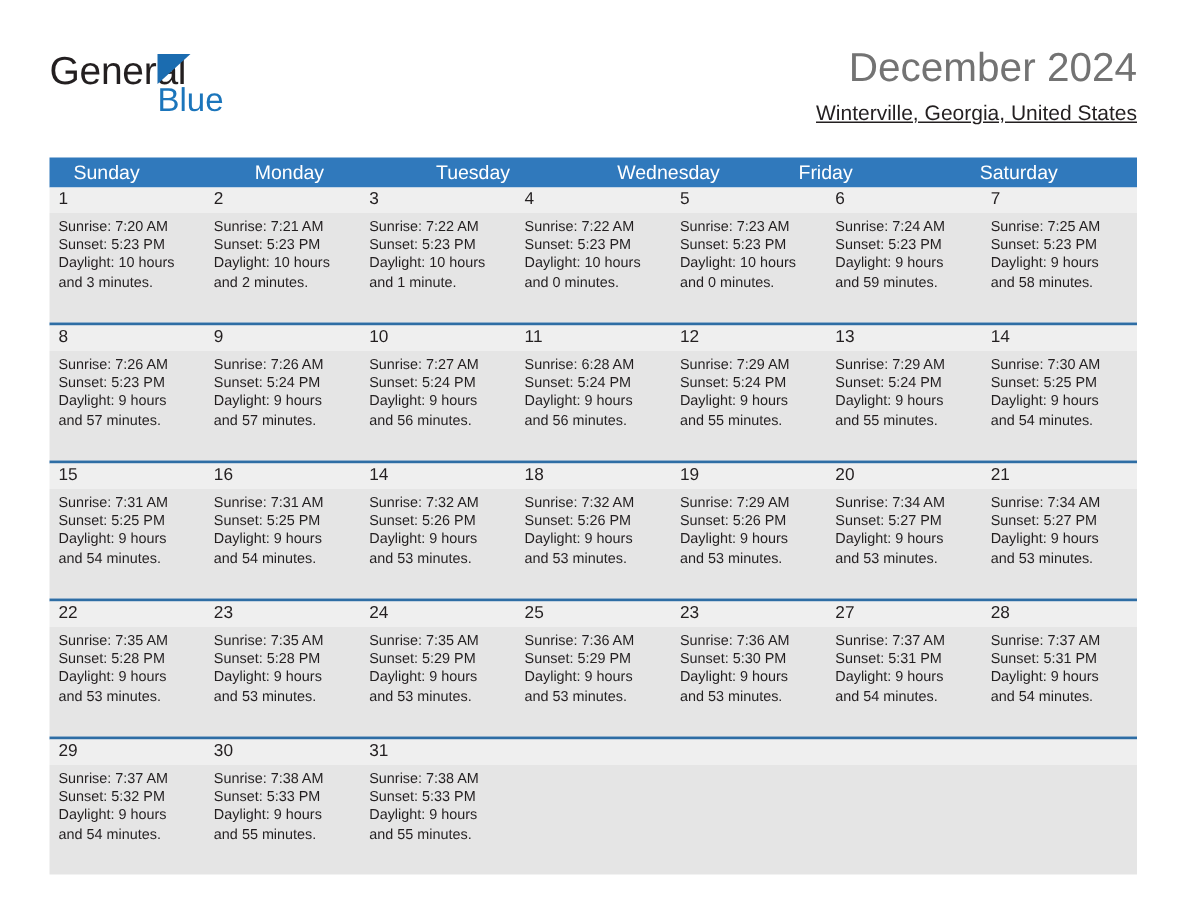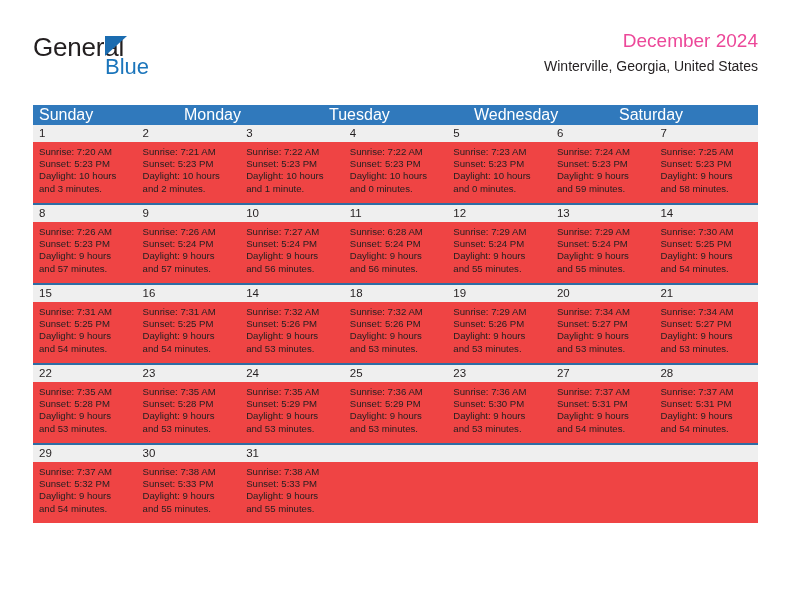--- a/index.html
+++ b/index.html
@@ -69,51 +69,52 @@
     margin-left: 16px;
   }
 
   .title-block {
     position: absolute;
     right: 34px;
     top: 30px;
     text-align: right;
   }
   .cal-title {
-    font-size: 19px;
-    color: #ec4899;
+    font-size: 27px;
+    color: #737373;
     line-height: 1.15;
     white-space: nowrap;
   }
   .cal-subtitle {
     font-size: 14px;
     color: #231f20;
     margin-top: 6px;
     white-space: nowrap;
+    text-decoration: underline;
   }
 
   
   .calendar {
     position: absolute;
     left: 33px;
     top: 105px;
     width: 725px;
   }
 
   .weekday-row {
     display: flex;
     background: #3079bc;
     height: 20px;
   }
   .weekday-cell {
     flex: 1 1 0;
     color: #ffffff;
-    font-size: 16px;
+    font-size: 13px;
     line-height: 20px;
-    padding-left: 6px;
+    padding-left: 16px;
     box-sizing: border-box;
     white-space: nowrap;
     overflow: hidden;
   }
 
   .week-row {
     border-top: 2px solid #2e6da4;
     margin-top: 0;
   }
   .week-row:first-of-type {
@@ -129,22 +130,22 @@
     flex: 1 1 0;
     font-size: 11.5px;
     line-height: 17px;
     padding-left: 6px;
     box-sizing: border-box;
     color: #231f20;
   }
 
   .detail-band {
     display: flex;
-    height: 61px;
-    background: #ef4444;
+    height: 73px;
+    background: #e5e5e5;
   }
   .detail-cell {
     flex: 1 1 0;
     padding: 4px 6px 0 6px;
     box-sizing: border-box;
     font-size: 9.6px;
     line-height: 12.2px;
     color: #231f20;
   }
   .detail-line {
@@ -172,20 +173,21 @@
 
   </div>
 
   <div class="calendar">
 
     <div class="weekday-row">
       <div class="weekday-cell">Sunday</div>
       <div class="weekday-cell">Monday</div>
       <div class="weekday-cell">Tuesday</div>
       <div class="weekday-cell">Wednesday</div>
+      <div class="weekday-cell">Friday</div>
       <div class="weekday-cell">Saturday</div>
     </div>
 
     <div id="weeks-container">
         <div class="week-row">
           <div class="daynum-band">
             <div class="daynum-cell">1</div>
             <div class="daynum-cell">2</div>
             <div class="daynum-cell">3</div>
             <div class="daynum-cell">4</div>

